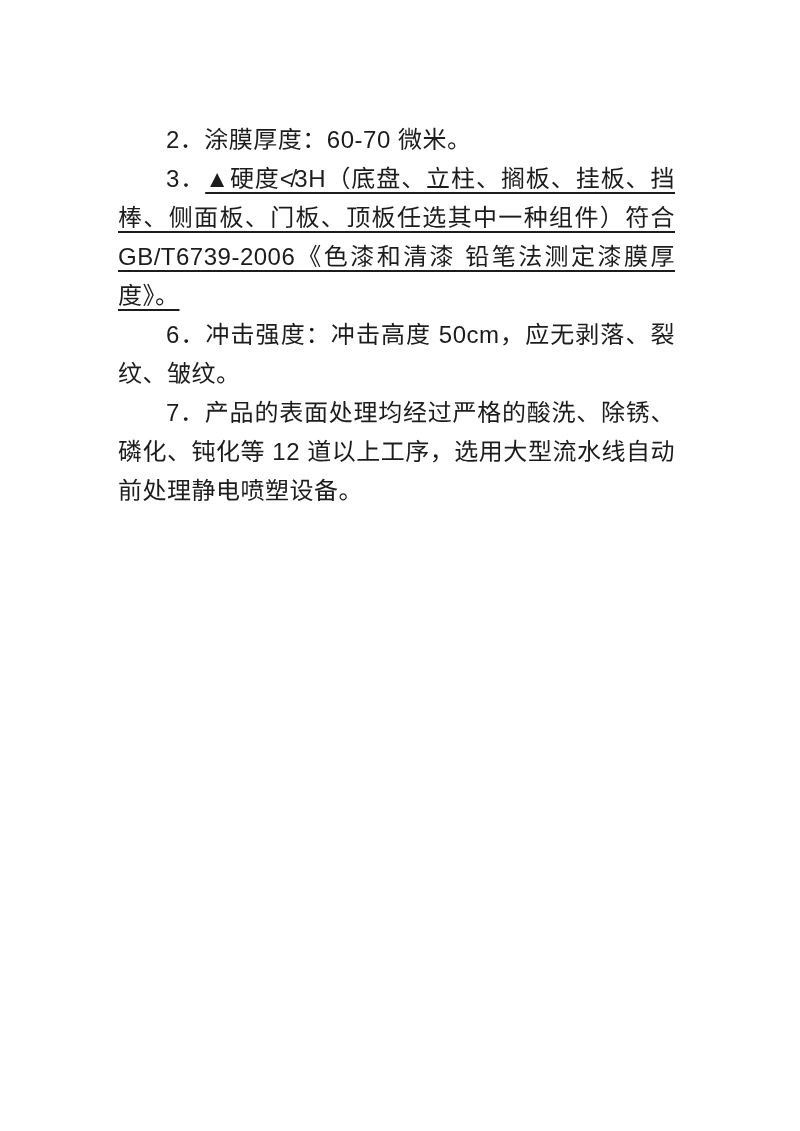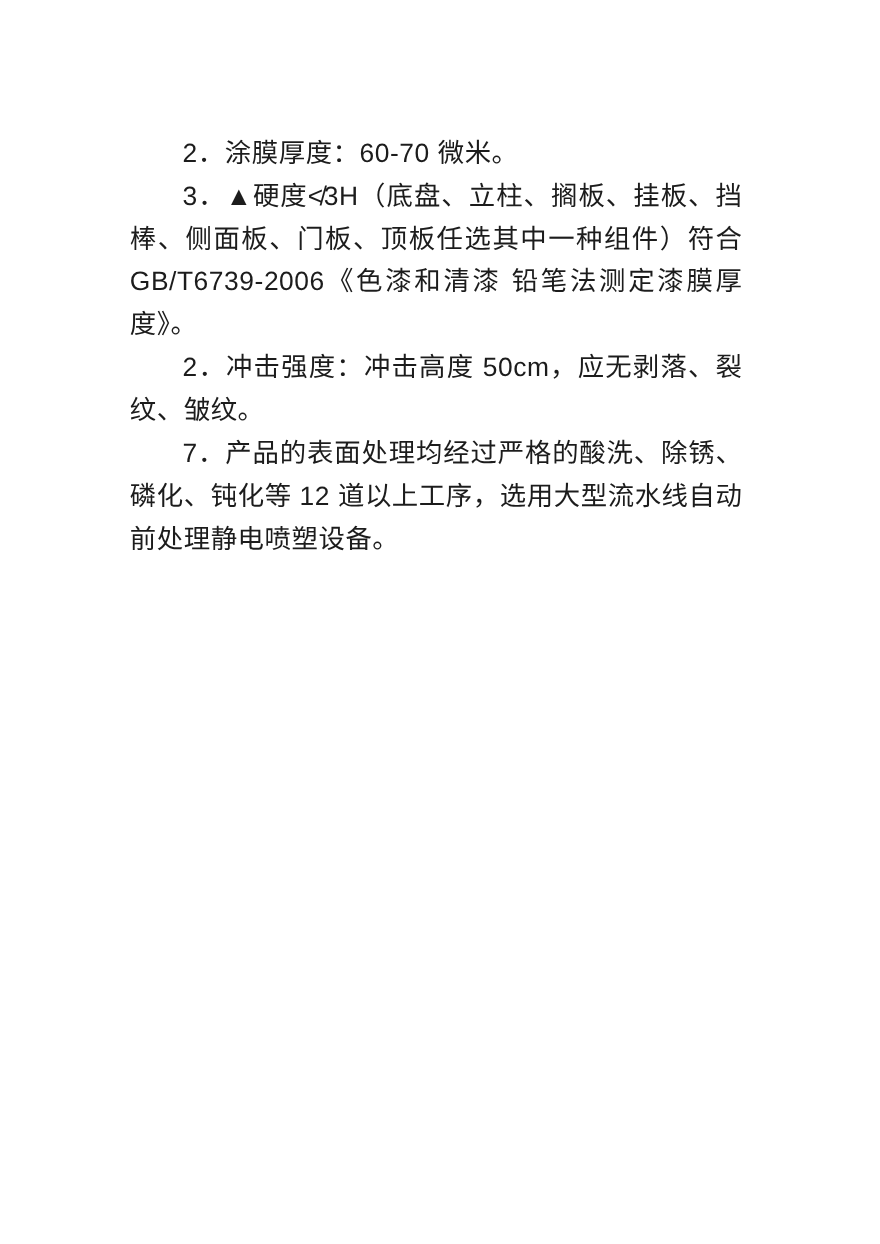--- a/index.html
+++ b/index.html
@@ -24,20 +24,21 @@
     line-height: 39px;
     text-align: justify;
     letter-spacing: 0.5px;
     margin-top: 20px;
   }
   .para {
     margin: 0;
     text-indent: 2em;
   }
   .u {
+    text-decoration: underline;
     text-decoration-thickness: 2px;
     text-underline-offset: 5px;
     text-decoration-skip-ink: none;
   }
 </style>
 </head>
 <body>
 
 <div class="page">
 
@@ -45,21 +46,21 @@
     <span>2．涂膜厚度：60-70 微米。</span><span class="u"></span>
   </p>
 
   <p class="para">
     <span>3．</span><span class="u">▲硬度≮3H（底盘、立柱、搁板、挂板、挡棒、侧面板、门板、顶板任选其中一种组件）符合 GB/T6739-2006《色漆和清漆 铅笔法测定漆膜厚度》。</span>
   </p>
 
 
 
   <p class="para">
-    <span>2．冲击强度：冲击高度 50cm，应无剥落、裂纹、皱纹。</span><span class="u"></span>
+    <span>6．冲击强度：冲击高度 50cm，应无剥落、裂纹、皱纹。</span><span class="u"></span>
   </p>
 
   <p class="para">
     <span>7．产品的表面处理均经过严格的酸洗、除锈、磷化、钝化等 12 道以上工序，选用大型流水线自动前处理静电喷塑设备。</span><span class="u"></span>
   </p>
 
 
 </div>
 
 </body></html>

